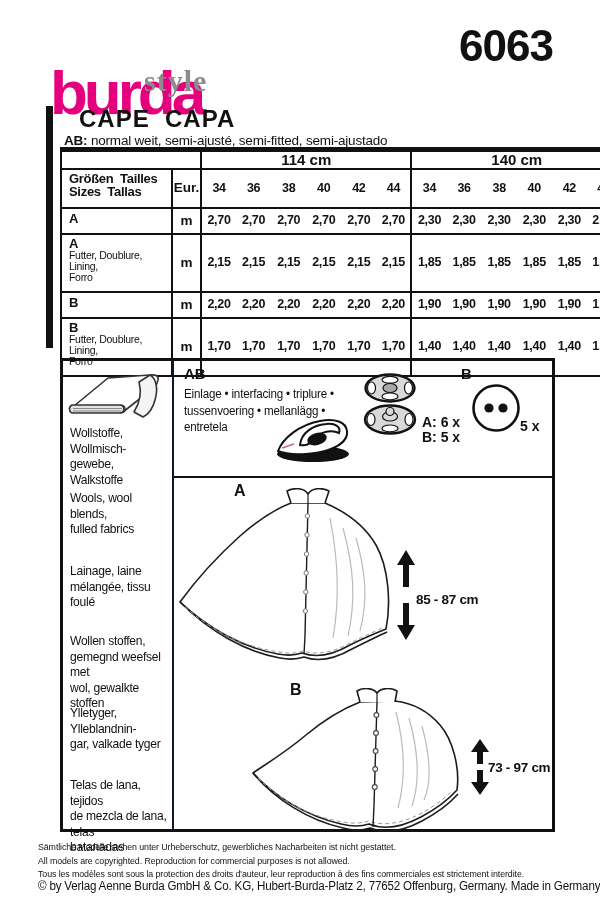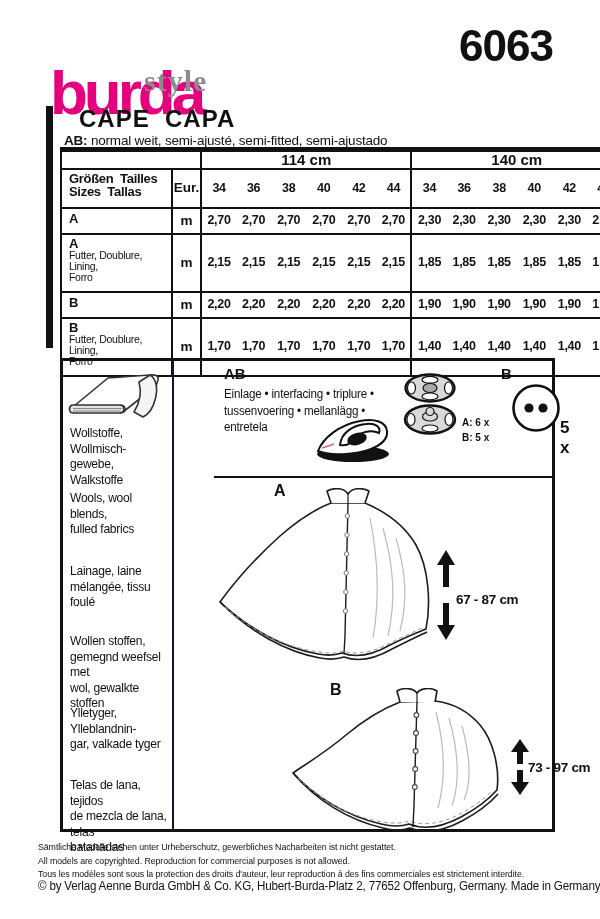--- a/index.html
+++ b/index.html
@@ -31,31 +31,31 @@
   td.lbl .detail{display:block;font-size:10.5px;font-weight:normal;line-height:11px;letter-spacing:-0.3px;white-space:pre-wrap;}
   td.unit{border-left:2px solid #111;border-right:2px solid #111;font-size:13.5px;letter-spacing:0;}
   td.gs{border-left:2px solid #111;}
   td.grp{border-left:2px solid #111;}
 
   
   .box{left:60px;top:358px;width:495px;height:474px;border:3px solid #111;display:flex;}
   .fabrics{width:111px;border-right:2px solid #0f172a;position:relative;}
   .fab{position:absolute;left:7px;width:104px;font-size:13px;line-height:15.5px;letter-spacing:-0.3px;}
   .fabric-icon{position:absolute;left:5px;top:5px;}
-  .rightcol{flex:1;position:relative;padding-left:40px;}
+  .rightcol{flex:1;position:relative;}
   .notions{position:relative;height:117px;border-bottom:2px solid #111;}
   .views{position:relative;height:349px;}
   .ab-head{left:10px;top:4px;font-size:15px;}
   .interf{left:10px;top:25px;font-size:12.5px;line-height:16.5px;letter-spacing:-0.2px;width:190px;}
   .iron{left:99px;top:53px;}
   .snaps{left:189px;top:12px;}
-  .snapqty{left:248px;top:54px;font-size:10px;line-height:15px;}
+  .snapqty{left:248px;top:54px;font-size:14px;line-height:15px;}
   .b-head{left:287px;top:4px;font-size:15px;}
   .button-icon{left:297px;top:22px;}
-  .btnqty{left:346px;top:57px;font-size:17px;}
+  .btnqty{left:346px;top:57px;font-size:14px;}
   .vlabel{font-size:16px;}
   .len{font-size:13.5px;white-space:nowrap;letter-spacing:-0.3px;}
   .vlabel-a{left:60px;top:4px;} .cape-a{left:4px;top:10px;}
   .arrow-a{left:223px;top:72px;} .len-a{left:242px;top:114px;}
   .vlabel-b{left:116px;top:203px;} .cape-b{left:72px;top:210px;}
   .arrow-b{left:297px;top:261px;} .len-b{left:314px;top:282px;}
 
   
   .legal{left:38px;top:840px;width:560px;}
   .legal-line{font-size:9.5px;line-height:13.5px;letter-spacing:-0.1px;}
@@ -274,21 +274,21 @@
         </g>
       </svg>
       <svg class="abs arrow-a" width="18" height="90" viewBox="0 0 18 90">
         <g fill="#111">
           <polygon points="9,0 0,15 18,15"></polygon>
             <rect x="6" y="14" width="6" height="23"></rect>
           <rect x="6" y="53" width="6" height="23"></rect>
             <polygon points="0,75 18,75 9,90"></polygon>
         </g>
       </svg>
-      <div class="abs len len-a b">67 - 87 cm</div>
+      <div class="abs len len-a b">85 - 87 cm</div>
 
       <div class="abs vlabel vlabel-b b">B</div>
       <svg class="abs cape-b" width="220" height="148" viewBox="0 0 220 148">
         <g fill="none" stroke="#1c1c1c" stroke-width="1.6" stroke-linejoin="round">
           <path d="M114,14 C96,21 78,32 60,47 C40,64 20,76 7,85 C28,108 60,128 95,136 C107,139 117,138 123,136 C140,143 160,137 175,129 C190,121 202,112 211,102 C214,80 207,52 194,37 C182,23 166,15 149,13 Z" fill="#fff"></path>
           <path d="M7,85 C30,112 62,132 97,140 C108,143 118,142 124,140 C141,147 161,141 176,133 C191,125 204,115 212,106"></path>
           <path d="M12,90 C34,112 64,129 97,134 C108,136 117,135 123,133 C139,139 158,134 172,127 C186,120 198,111 206,103" stroke="#999" stroke-width="1" stroke-dasharray="4 3"></path>
           <path d="M150,24 C158,55 160,90 152,120" stroke="#bbb" stroke-width="1.2"></path>
           <path d="M163,30 C172,62 174,94 166,118" stroke="#bbb" stroke-width="1.2"></path>
           <path d="M176,38 C184,68 186,94 178,112" stroke="#bbb" stroke-width="1.2"></path>

